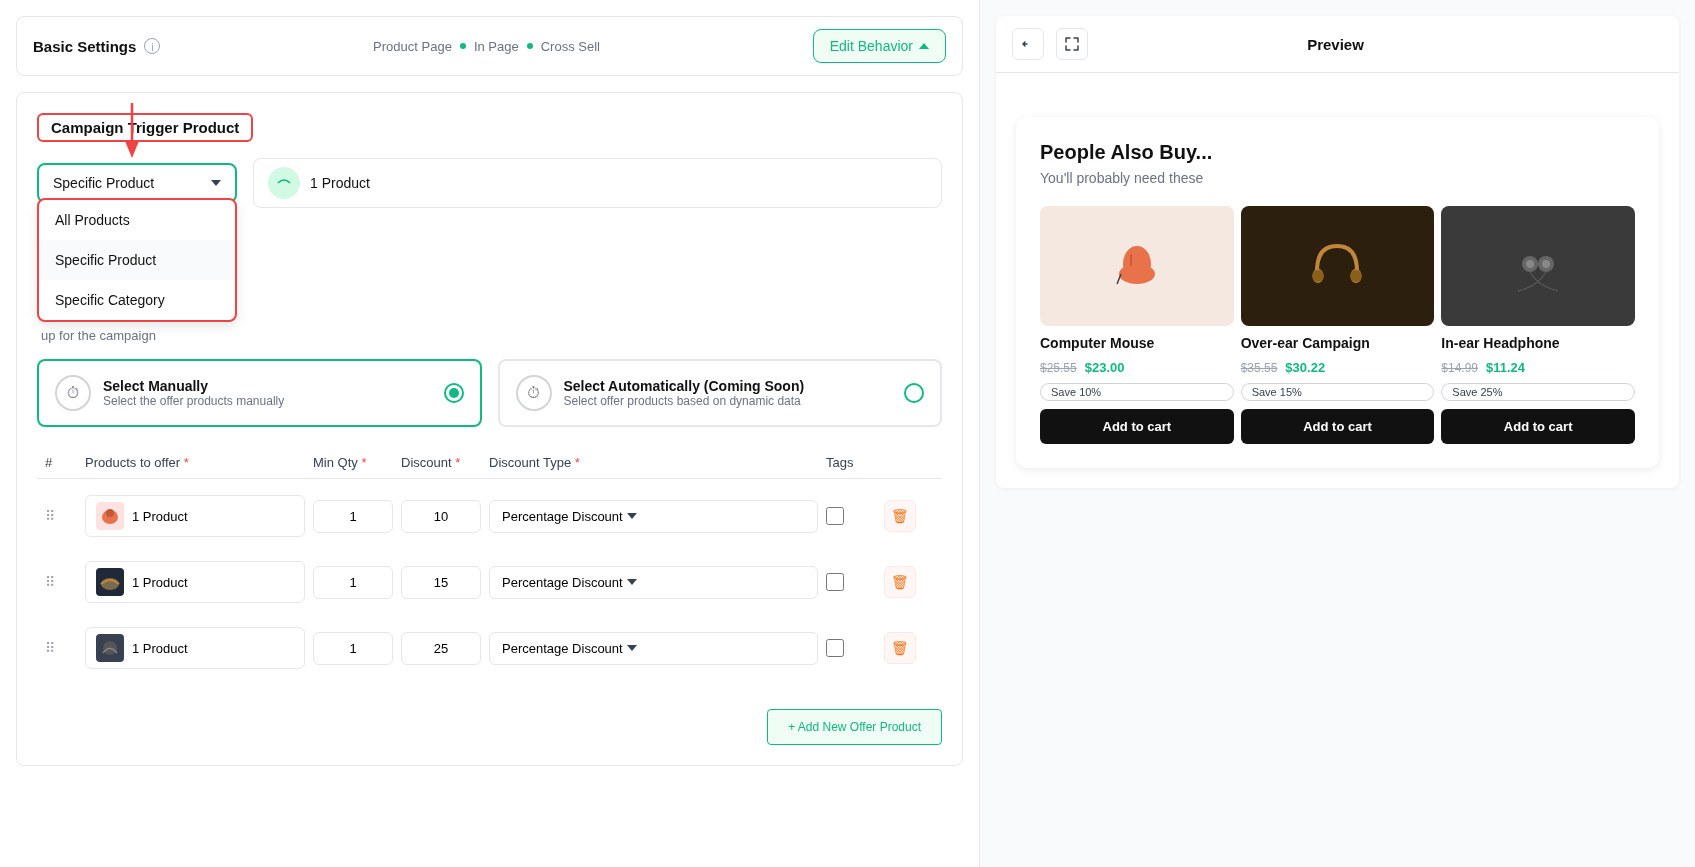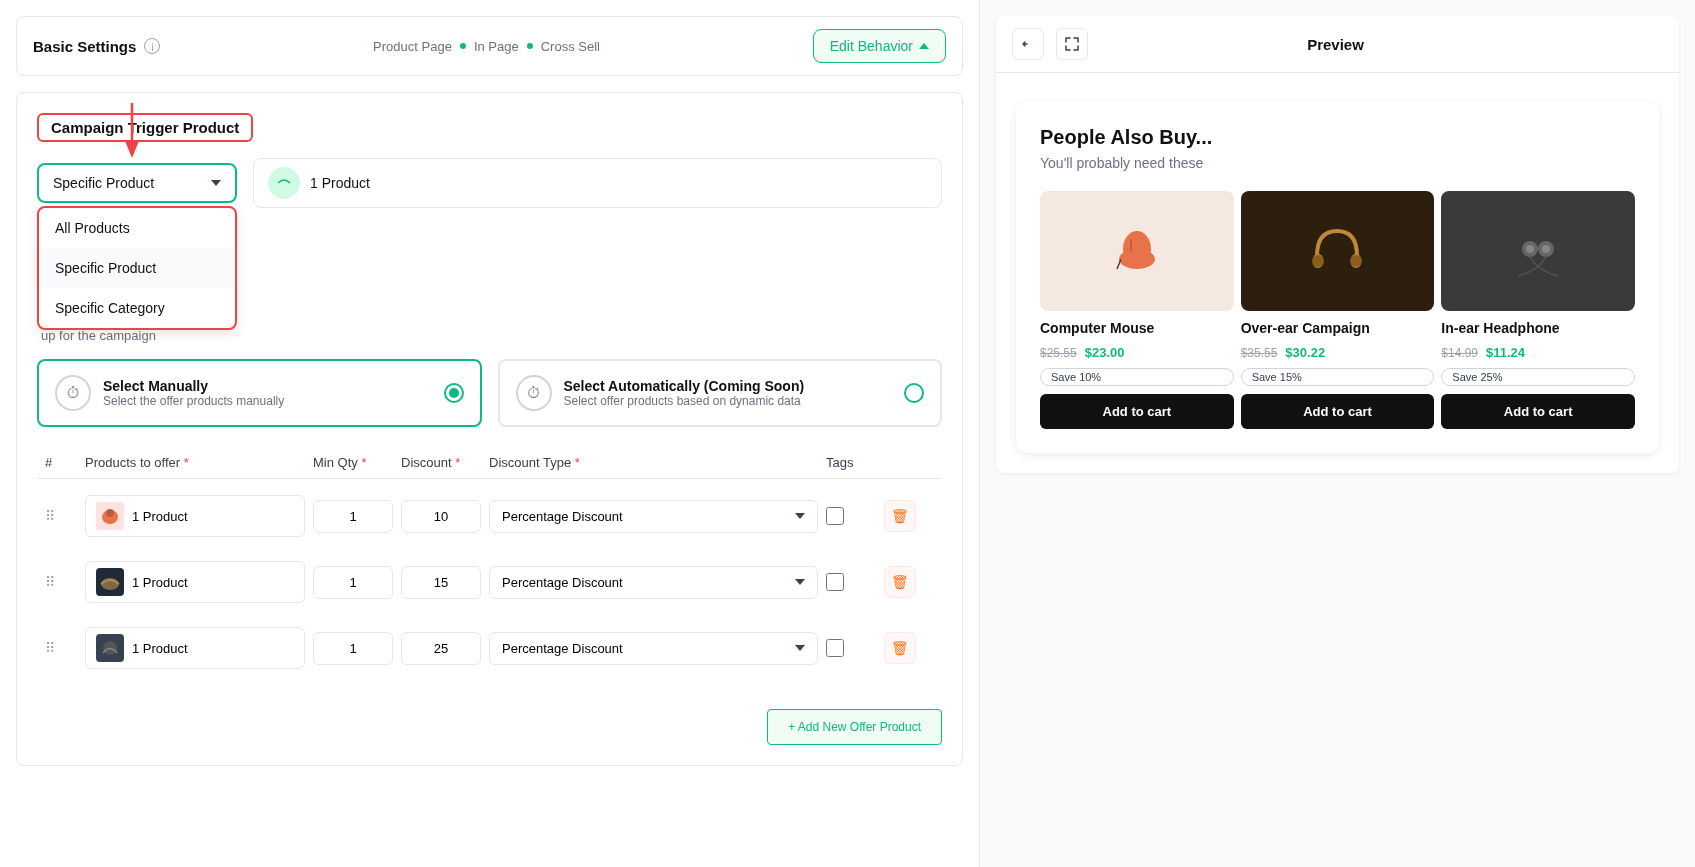--- a/index.html
+++ b/index.html
@@ -155,21 +155,21 @@
       overflow: hidden;
       display: flex;
       align-items: center;
       justify-content: center;
       font-size: 16px;
     }
 
     
     .dropdown-menu {
       position: absolute;
-      top: 48px;
+      top: 40px;
       left: 0;
       width: 200px;
       background: #fff;
       border: 2px solid #ef4444;
       border-radius: 8px;
       z-index: 100;
       box-shadow: 0 4px 12px rgba(0,0,0,0.1);
     }
 
     .dropdown-menu-item {
@@ -334,21 +334,20 @@
       width: 100%;
     }
 
     .discount-type-select {
       border: 1px solid #e5e7eb;
       border-radius: 6px;
       padding: 8px 12px;
       font-size: 13px;
       display: flex;
       align-items: center;
-      justify-content: space-between;
       cursor: pointer;
     }
 
     .tag-checkbox {
       width: 18px;
       height: 18px;
       border: 1px solid #d1d5db;
       border-radius: 4px;
       cursor: pointer;
     }
@@ -385,21 +384,21 @@
       cursor: pointer;
     }
 
     
     .preview-header {
       display: flex;
       align-items: center;
       justify-content: space-between;
       padding: 12px 16px;
       border-bottom: 1px solid #e5e7eb;
-      margin-bottom: 9px;
+      margin-bottom: 24px;
       background: #fff;
       border-radius: 8px 8px 0 0;
     }
 
     .preview-icons {
       display: flex;
       gap: 12px;
     }
 
     .preview-icon-btn {

